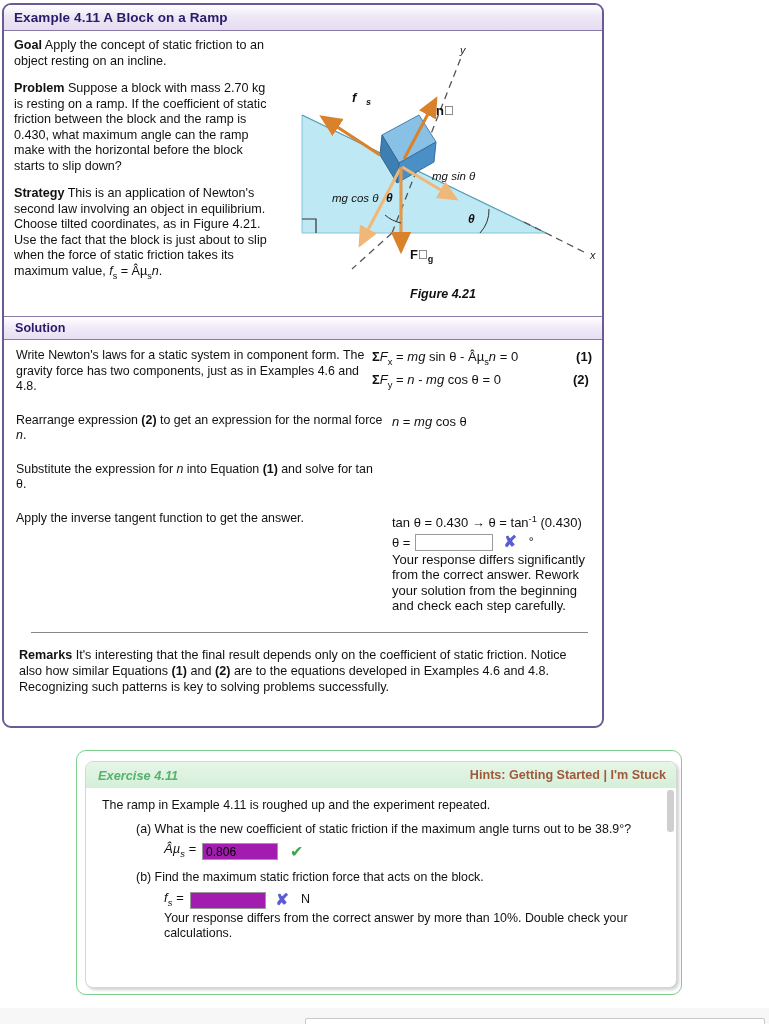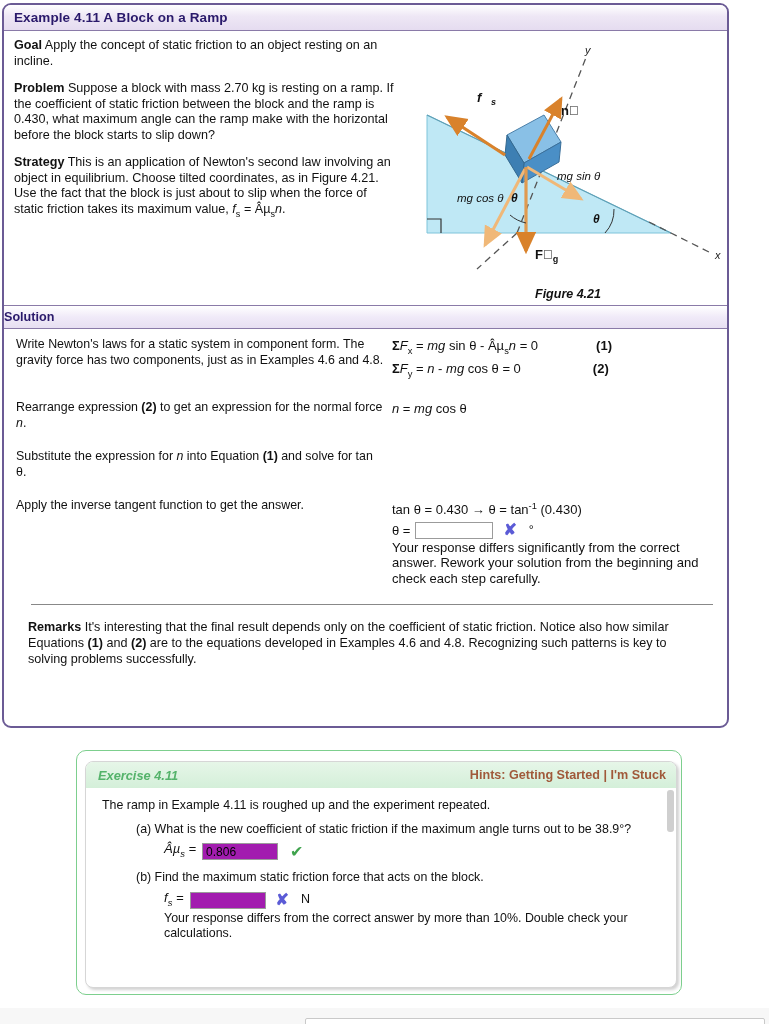--- a/index.html
+++ b/index.html
@@ -7,21 +7,21 @@
     margin: 0; padding: 0;
     width: 769px; height: 1024px;
     background: #ffffff;
     font-family: "Liberation Sans", sans-serif;
     overflow: hidden;
   }
   .page { position: relative; width: 769px; height: 1024px; background:#fff; }
 
   
   .example-panel {
-    position: absolute; left: 2px; top: 3px; width: 727px; height: 725px;
+    position: absolute; left: 2px; top: 3px; width: 602px; height: 725px;
     border: 2px solid #6b5b95; border-radius: 9px;
     background: #ffffff; overflow: hidden;
   }
   .panel-header {
     height: 26px;
     background: linear-gradient(to bottom, #ffffff 0%, #eee7f5 45%, #e5dcf0 100%);
     border-bottom: 1px solid #8a7aa8;
     display: flex; align-items: center;
     padding-left: 10px;
   }
@@ -49,26 +49,26 @@
     display: flex; flex-direction: column; align-items: center;
   }
   .figure-caption {
     font-size: 12.5px; font-weight: bold; color: #111;
     margin-top: 2px;
     font-style: italic;
   }
 
   
   .solution-band {
-    margin-top: 4px;
+    margin-top: 15px;
     height: 24px;
     background: linear-gradient(to bottom, #ffffff 0%, #f0eaf8 50%, #e7dff2 100%);
     border-top: 1px solid #8a7aa8;
     border-bottom: 1px solid #8a7aa8;
-    display: flex; align-items: center; 
+    display: flex; align-items: center; padding-left: 11px;
   }
   .solution-band span {
     color: #2a1a6b; font-weight: bold; font-size: 12.6px;
   }
 
   .solution-rows { padding: 8px 10px 0 12px; }
   .srow { display: flex; margin-bottom: 18px; }
   .srow .desc {
     width: 370px; font-size: 12.4px; line-height: 15.5px; color:#111;
   }
@@ -91,21 +91,21 @@
     margin-left: 10px; line-height: 1;
   }
   .mark-check { color: #3fa34d; font-size: 16px; margin-left: 12px; line-height: 1; }
   .unit { margin-left: 12px; font-size: 12.5px; }
   .feedback { font-size: 13px; line-height: 15.5px; color: #111; margin-top: 1px; max-width: 352px; }
 
   hr.divider {
     border: 0; border-top: 1px solid #888; margin: 4px 14px 0 27px;
   }
   .remarks {
-    padding: 14px 18px 0 24px;
+    padding: 14px 18px 0 15px;
     font-size: 12.6px; line-height: 16px; color: #111;
   }
 
   
   .exercise-outer {
     position: absolute; left: 76px; top: 750px; width: 606px; height: 245px;
     border: 1px solid #7dcf8e; border-radius: 10px; background: #ffffff;
   }
   .exercise-inner {
     position: absolute; left: 8px; top: 10px; width: 592px; height: 227px;

